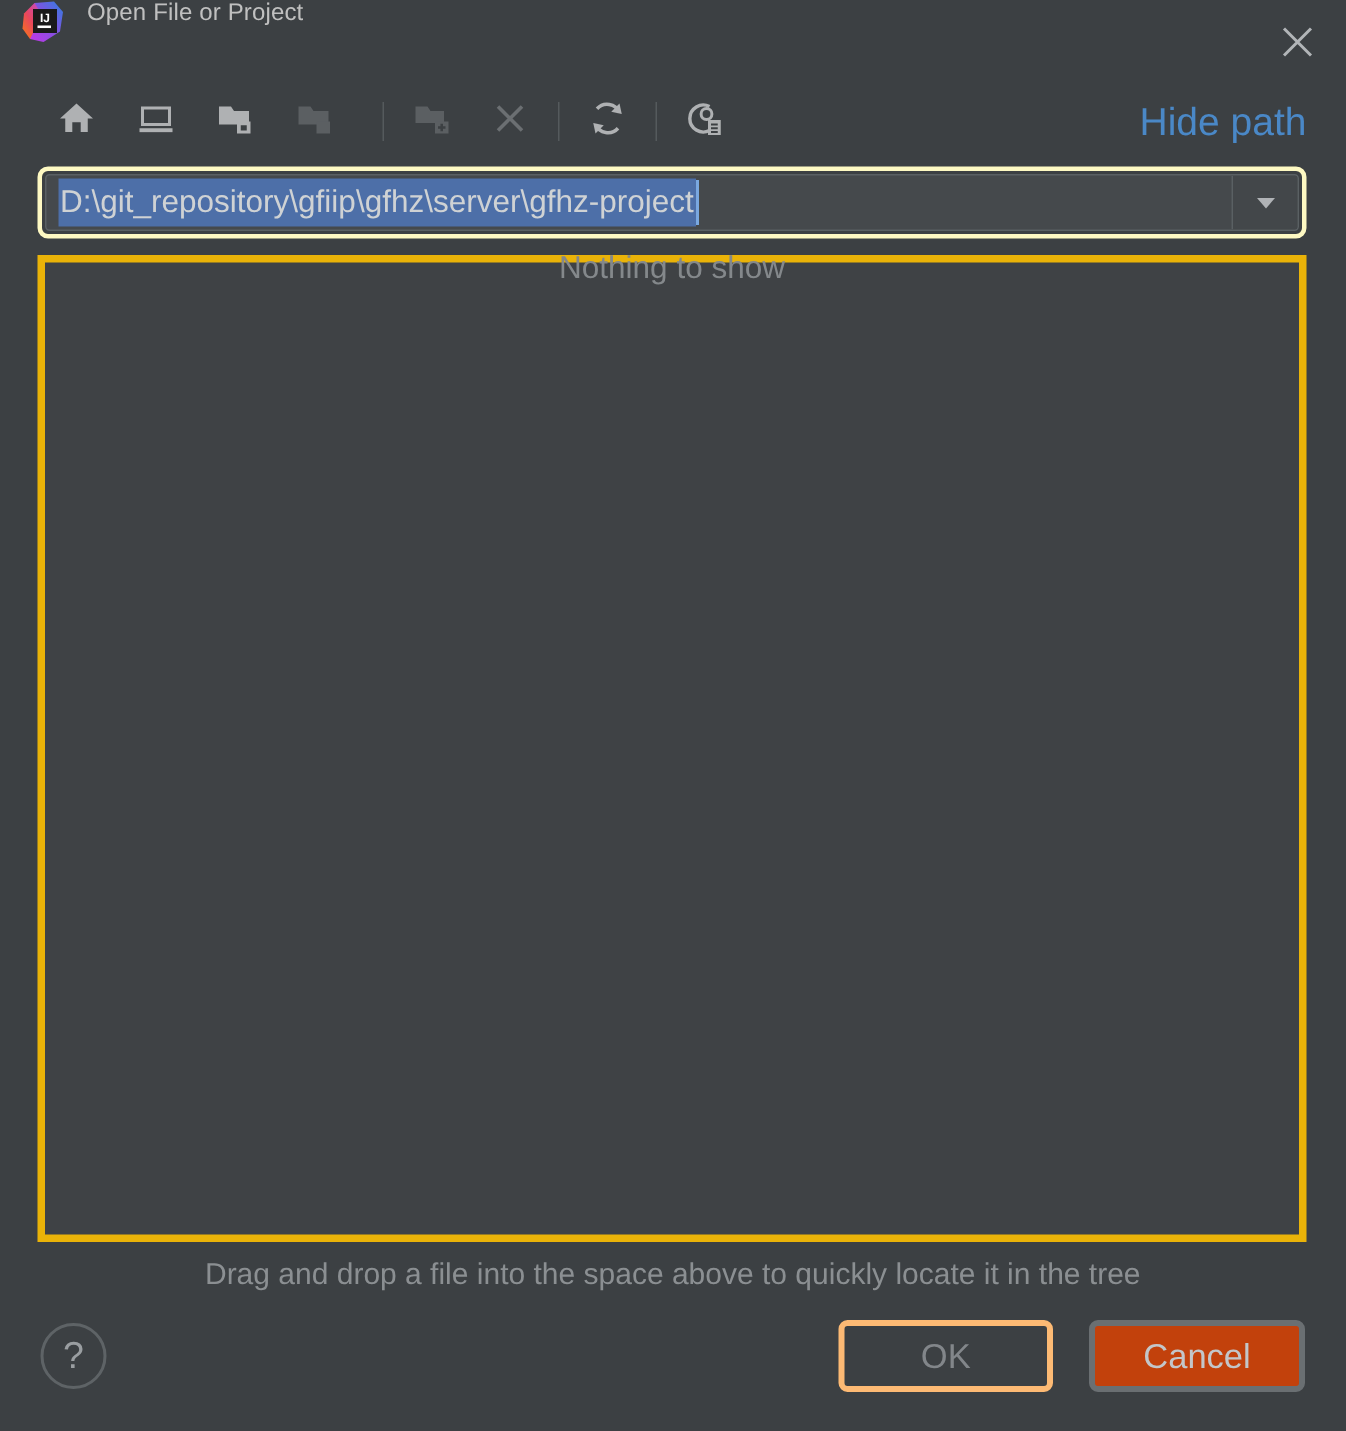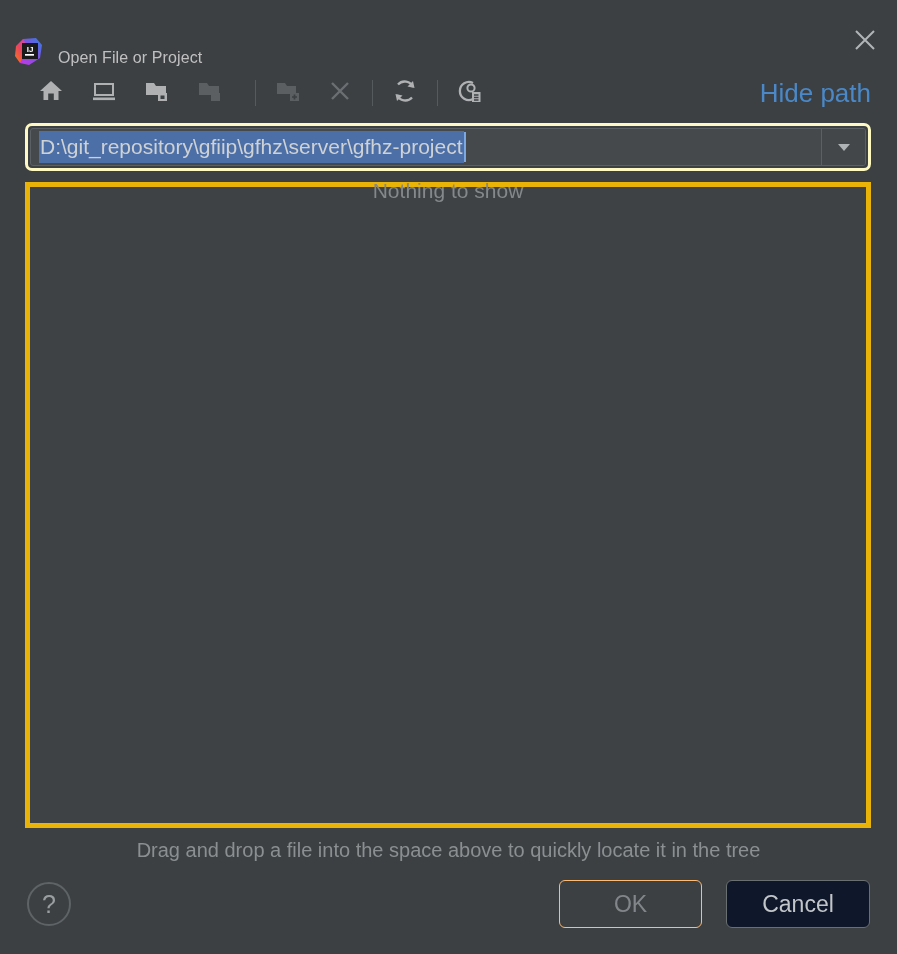--- a/index.html
+++ b/index.html
@@ -22,24 +22,23 @@
     flex-direction: column;
     background: #3c4043;
     position: relative;
   }
 
   
   .titlebar {
     height: 55px;
     flex: 0 0 55px;
     display: flex;
-    align-items: flex-end;
+    align-items: flex-start;
     padding: 0 0 0 14px;
     position: relative;
-    margin-top: 12px;
   }
   .app-logo {
     width: 30px;
     height: 30px;
     position: relative;
     flex: 0 0 30px;
     margin-right: 14px;
   }
   .app-logo svg { display: block; }
   .title-text {
@@ -216,33 +215,33 @@
   }
   .footer-spacer { flex: 1 1 auto; }
   .btn {
     height: 48px;
     border-radius: 6px;
     font-size: 23px;
     display: flex;
     align-items: center;
     justify-content: center;
     cursor: pointer;
-    border: 1px solid #fdba74;
+    border: 4px solid #fdba74;
     white-space: nowrap;
   }
   .btn-ok {
     width: 143px;
     background: #3c4043;
     color: #82868a;
     margin-right: 24px;
     cursor: default;
   }
   .btn-cancel {
     width: 144px;
-    background: #0f172a;
+    background: #c2410c;
     color: #c3c6c9;
     border-color: #6a6f72;
   }
 </style>
 </head>
 <body>
 
 <div class="dialog">
 
   <div class="titlebar">

